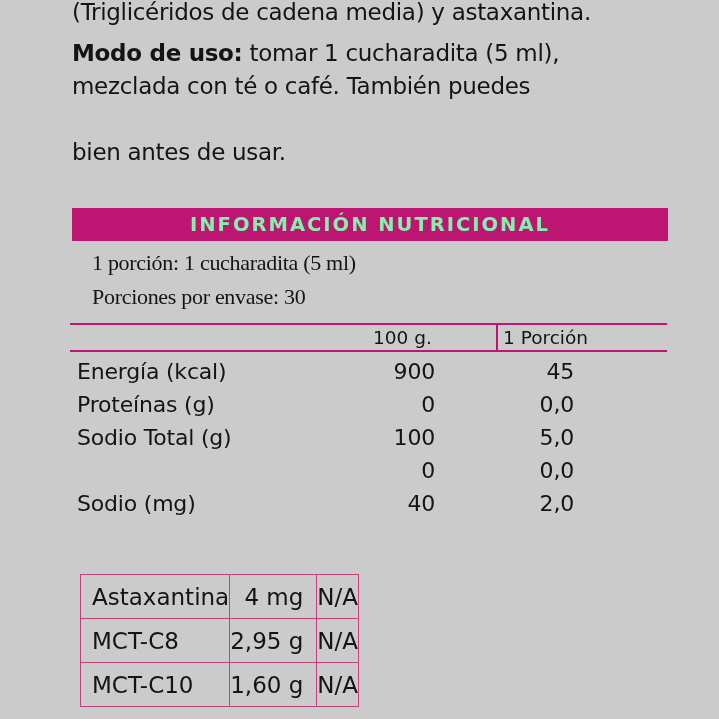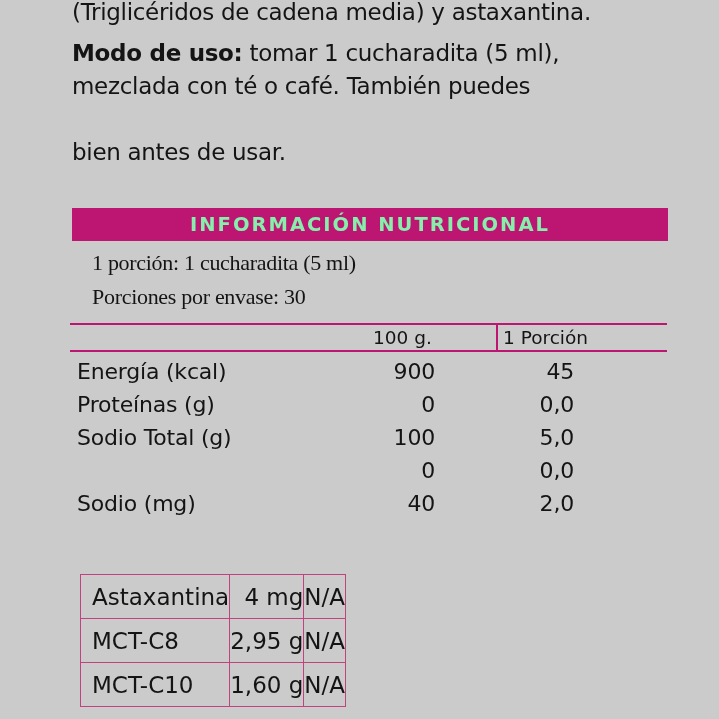--- a/index.html
+++ b/index.html
@@ -51,21 +51,21 @@
     font-size: 19.5px; letter-spacing: 0.6px; text-align: center;
     width: 332px; height: 41px;
   }
   .nut2 th.per {
     width: 121px; font-weight: normal; font-size: 17px; line-height: 15px;
     text-align: left; padding-left: 4px;
   }
   .nut2 th.ddr { width: 133px; font-weight: normal; font-size: 21px; text-align: center; }
   .nut2 td { height: 43px; font-size: 23px; }
   .nut2 td.name { padding-left: 11px; }
-  .nut2 td.amt { text-align: right; }
+  .nut2 td.amt { text-align: right; padding-right: 13px; }
   .nut2 td.pct { text-align: center; }
 </style>
 </head>
 <body>
 
 <div class="intro">
   <p>(Triglicéridos de cadena media) y astaxantina.</p>
   <p class="usage">
     <b>Modo de uso:</b><span> tomar 1 cucharadita (5 ml),</span><br>
     <span>mezclada con té o café. También puedes</span><br>

